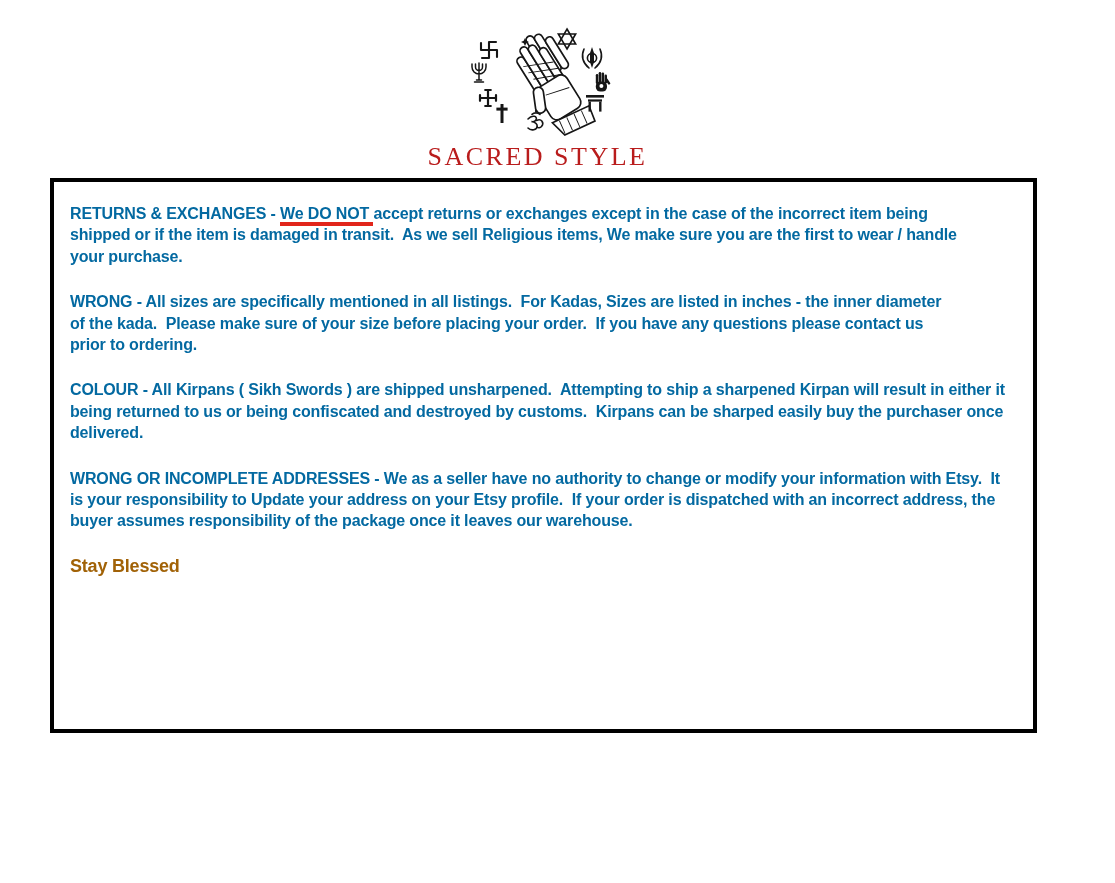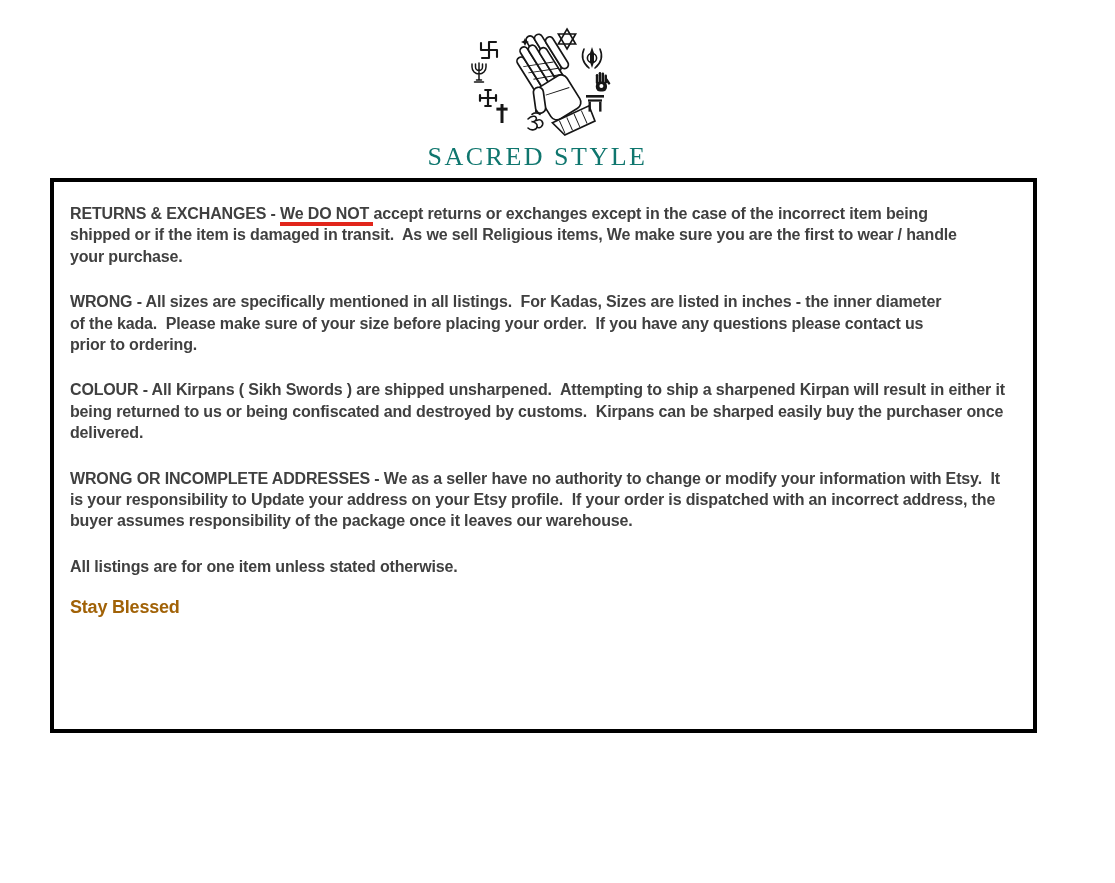--- a/index.html
+++ b/index.html
@@ -4,31 +4,31 @@
 <style>
   html,body{margin:0;padding:0;}
   body{
     width:1115px;height:883px;position:relative;background:#ffffff;
     font-family:"Liberation Sans",sans-serif;overflow:hidden;
   }
   .logo-area{position:absolute;left:415px;top:22px;width:245px;text-align:center;}
   .logo-svg{display:block;margin:0 auto;}
   .wordmark{
     font-family:"Liberation Serif",serif;
-    font-size:26px;letter-spacing:2.5px;color:#0f766e;
+    font-size:26px;letter-spacing:2.5px;color:#b91c1c;
     white-space:nowrap;margin-top:2px;
   }
   .policy-box{
     position:absolute;left:50px;top:178px;width:987px;height:555px;
     box-sizing:border-box;border:4px solid #000;
     padding:21px 18px 0 16px;background:#fff;
   }
   .para{
     margin:0 0 24px 0;
-    font-size:16px;font-weight:bold;color:#404040;
+    font-size:16px;font-weight:bold;color:#0369a1;
     line-height:21.4px;letter-spacing:-0.15px;
     white-space:pre-wrap;
   }
   .para.w1{max-width:912px;}
   .para.w2{max-width:885px;}
   .para.nowrap{white-space:pre;max-width:none;}
   .para.gap-extra{margin-top:29px;}
   .em-red{border-bottom:4px solid #e1251b;}
   .closing{
     margin:0;font-size:18px;font-weight:bold;color:#a16207;letter-spacing:-0.2px;
@@ -132,16 +132,15 @@
   <p class="para w1"><span>RETURNS &amp; EXCHANGES - </span><span class="em-red">We DO NOT </span><span>accept returns or exchanges except in the case of the incorrect item being shipped or if the item is damaged in transit.  As we sell Religious items, We make sure you are the first to wear / handle your purchase.</span></p>
 
 
   <p class="para w2"><span>WRONG - </span><span>All sizes are specifically mentioned in all listings.  For Kadas, Sizes are listed in inches - the inner diameter of the kada.  Please make sure of your size before placing your order.  If you have any questions please contact us prior to ordering.</span></p>
 
 
   <p class="para"><span>COLOUR - </span><span>All Kirpans ( Sikh Swords ) are shipped unsharpened.  Attempting to ship a sharpened Kirpan will result in either it being returned to us or being confiscated and destroyed by customs.  Kirpans can be sharped easily buy the purchaser once delivered.</span></p>
 
   <p class="para"><span>WRONG OR INCOMPLETE ADDRESSES - </span><span>We as a seller have no authority to change or modify your information with Etsy.  It is your responsibility to Update your address on your Etsy profile.  If your order is dispatched with an incorrect address, the buyer assumes responsibility of the package once it leaves our warehouse.</span></p>
 
-  <p class="para" style="margin-bottom:20px"><span>All listings are for one item unless stated otherwise.</span></p>
 
   <p class="closing">Stay Blessed</p>
 </div>
 
 </body></html>

